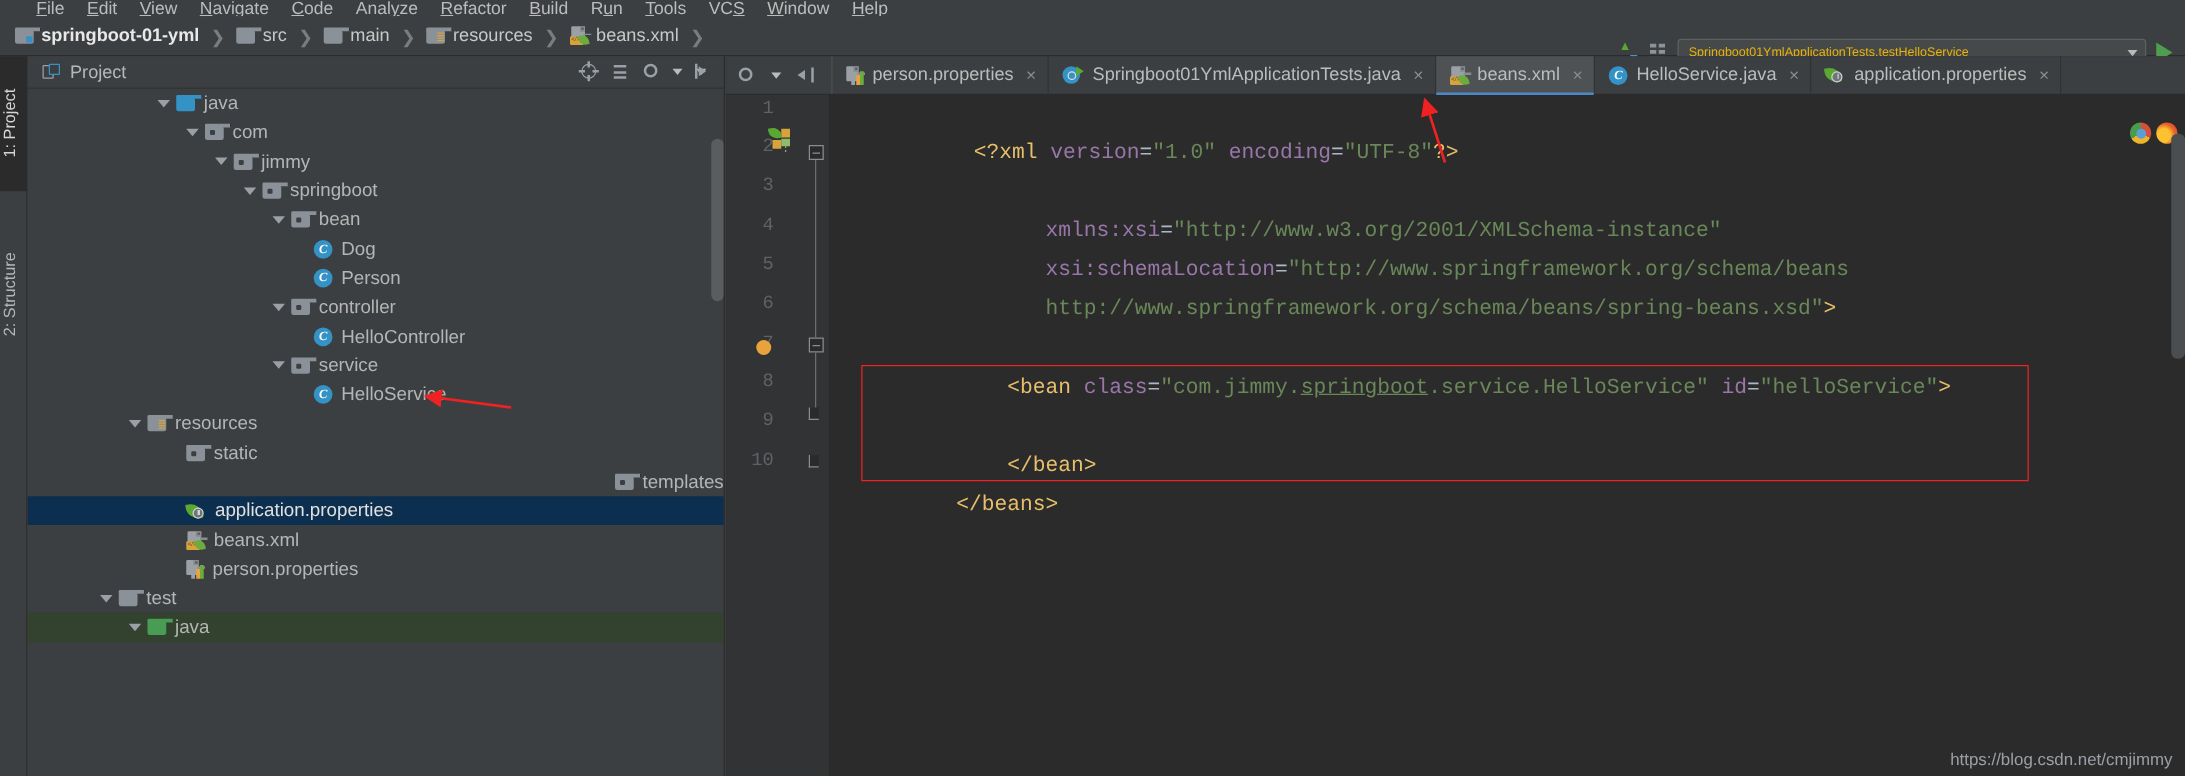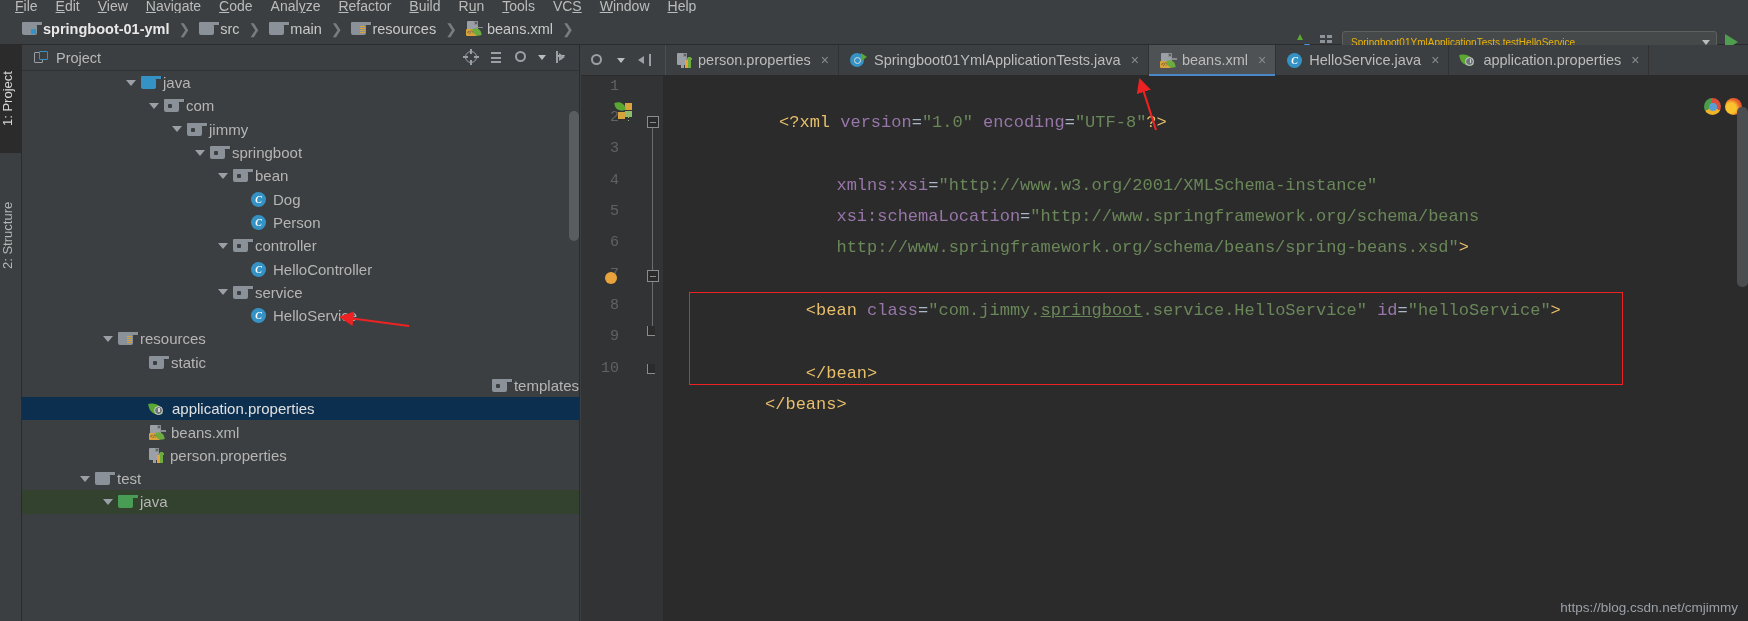--- a/index.html
+++ b/index.html
@@ -10,37 +10,37 @@
     overflow: hidden;
     color: #bbbbbb;
   }
   #app { position: relative; width: 1748px; height: 621px; }
 
   
   .menubar {
     position: absolute; top: 0; left: 0; width: 1420px; height: 13px;
     background: #3c3f41;
     display: flex; align-items: flex-end;
-    padding-left: 6px;
+    padding-left: 20px;
     overflow: hidden;
   }
   .menubar .mi {
     font-size: 14px; color: #bcbcbc; padding: 0 9px;
     line-height: 14px; white-space: nowrap;
   }
   .menubar .mi .u { text-decoration: underline; }
 
   
   .navbar {
     position: absolute; top: 13px; left: 0; width: 1748px; height: 32px;
     background: #3c3f41;
     display: flex; align-items: center;
     border-bottom: 1px solid #2b2b2b;
   }
-  .crumbs { display: flex; align-items: flex-start; padding-left: 20px; gap: 0; }
+  .crumbs { display: flex; align-items: flex-start; padding-left: 10px; gap: 0; }
   .crumb { display: flex; align-items: center; gap: 6px; padding: 0 2px; }
   .crumb .lbl { font-size: 14.5px; color: #c8c8c8; white-space: nowrap; }
   .crumb.first .lbl { font-weight: bold; color: #e8e8e8; }
   .sep { color: #7a7d80; font-size: 14px; margin: 0 7px; }
 
   
   .ic { display:inline-block; position: relative; flex: 0 0 auto; }
   .ic-folder { width: 15px; height: 13px; }
   .ic-folder .body {
     position:absolute; left:0; top:2px; width:15px; height:11px;

